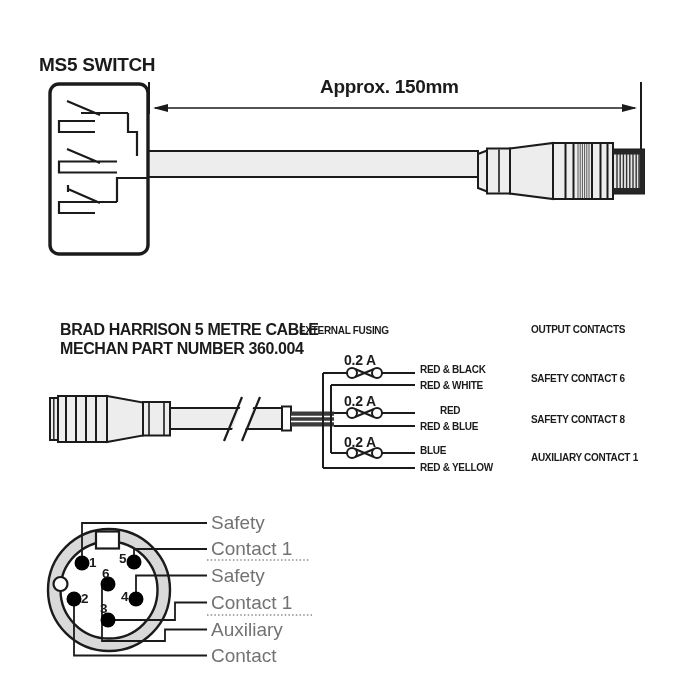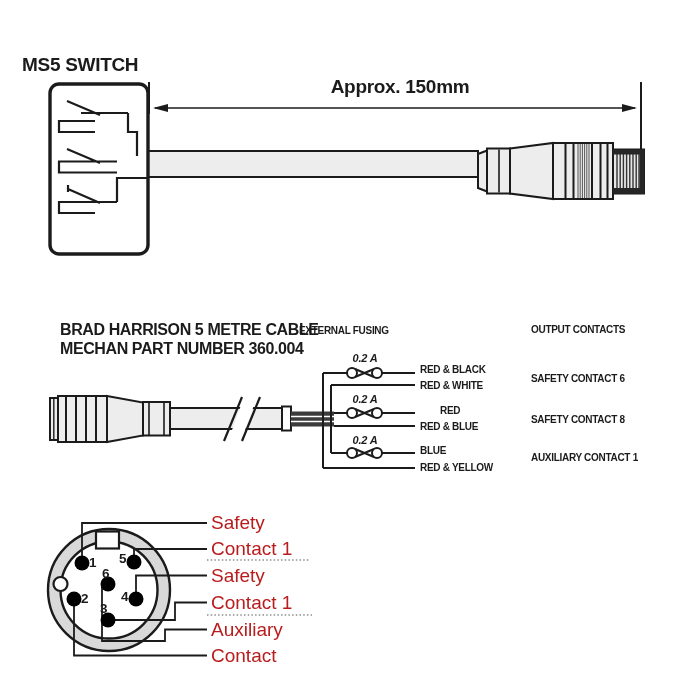--- a/index.html
+++ b/index.html
@@ -5,24 +5,24 @@
   html,body{margin:0;padding:0;background:#fff;}
   #stage{position:relative;width:700px;height:700px;background:#ffffff;overflow:hidden;
          font-family:"Liberation Sans", sans-serif;color:#1b1b1b;}
   svg{position:absolute;left:0;top:0;}
   .lbl{position:absolute;white-space:nowrap;line-height:1;color:#1b1b1b;}
   .b{font-weight:bold;}
   .fs19{font-size:19px;letter-spacing:-0.3px;}
   .fs15{font-size:16px;letter-spacing:-0.4px;}
   .fs13{font-size:10px;letter-spacing:-0.3px;}
   .fs12{font-size:10px;letter-spacing:-0.3px;}
-  .fs11{font-size:11px;letter-spacing:-0.2px;font-style:italic;}
-  .pl{font-size:19px;font-weight:400;color:#b91c1c;}
+  .fs11{font-size:14px;letter-spacing:-0.2px;}
+  .pl{font-size:19px;font-weight:400;color:#737373;}
   .pin-num{font-size:13.5px;font-weight:bold;}
-  .ctr{text-align:center;}
+  .ctr{}
 </style>
 </head>
 <body>
 
 <div id="stage">
 
 <svg width="700" height="700" viewBox="0 0 700 700">
 
   <g>
     <rect x="117" y="155" width="34" height="18" fill="#3b3b3b"></rect>
@@ -144,21 +144,21 @@
       <circle cx="82" cy="563" r="7.5"></circle>
       <circle cx="134" cy="562" r="7.5"></circle>
       <circle cx="108" cy="584" r="7.5"></circle>
       <circle cx="74" cy="599" r="7.5"></circle>
       <circle cx="136" cy="599" r="7.5"></circle>
       <circle cx="108" cy="620" r="7.5"></circle>
     </g>
   </g>
 </svg>
 
-<div class="lbl b fs19" style="left:22px;top:55px">MS5 SWITCH</div>
+<div class="lbl b fs19" style="left:39px;top:55px">MS5 SWITCH</div>
 <div class="lbl b fs19 ctr" style="left:320px;top:77px;width:160px">Approx. 150mm</div>
 
 <div class="lbl b fs15" style="left:60px;top:322px">BRAD HARRISON 5 METRE CABLE</div>
 <div class="lbl b fs15" style="left:60px;top:341px">MECHAN PART NUMBER 360.004</div>
 <div class="lbl b fs13" style="left:299px;top:326px">EXTERNAL FUSING</div>
 <div class="lbl b fs12" style="left:531px;top:325px">OUTPUT CONTACTS</div>
 
 <div class="lbl b fs11 ctr" style="left:344px;top:353px;width:42px">0.2 A</div>
 <div class="lbl b fs11 ctr" style="left:344px;top:394px;width:42px">0.2 A</div>
 <div class="lbl b fs11 ctr" style="left:344px;top:435px;width:42px">0.2 A</div>

